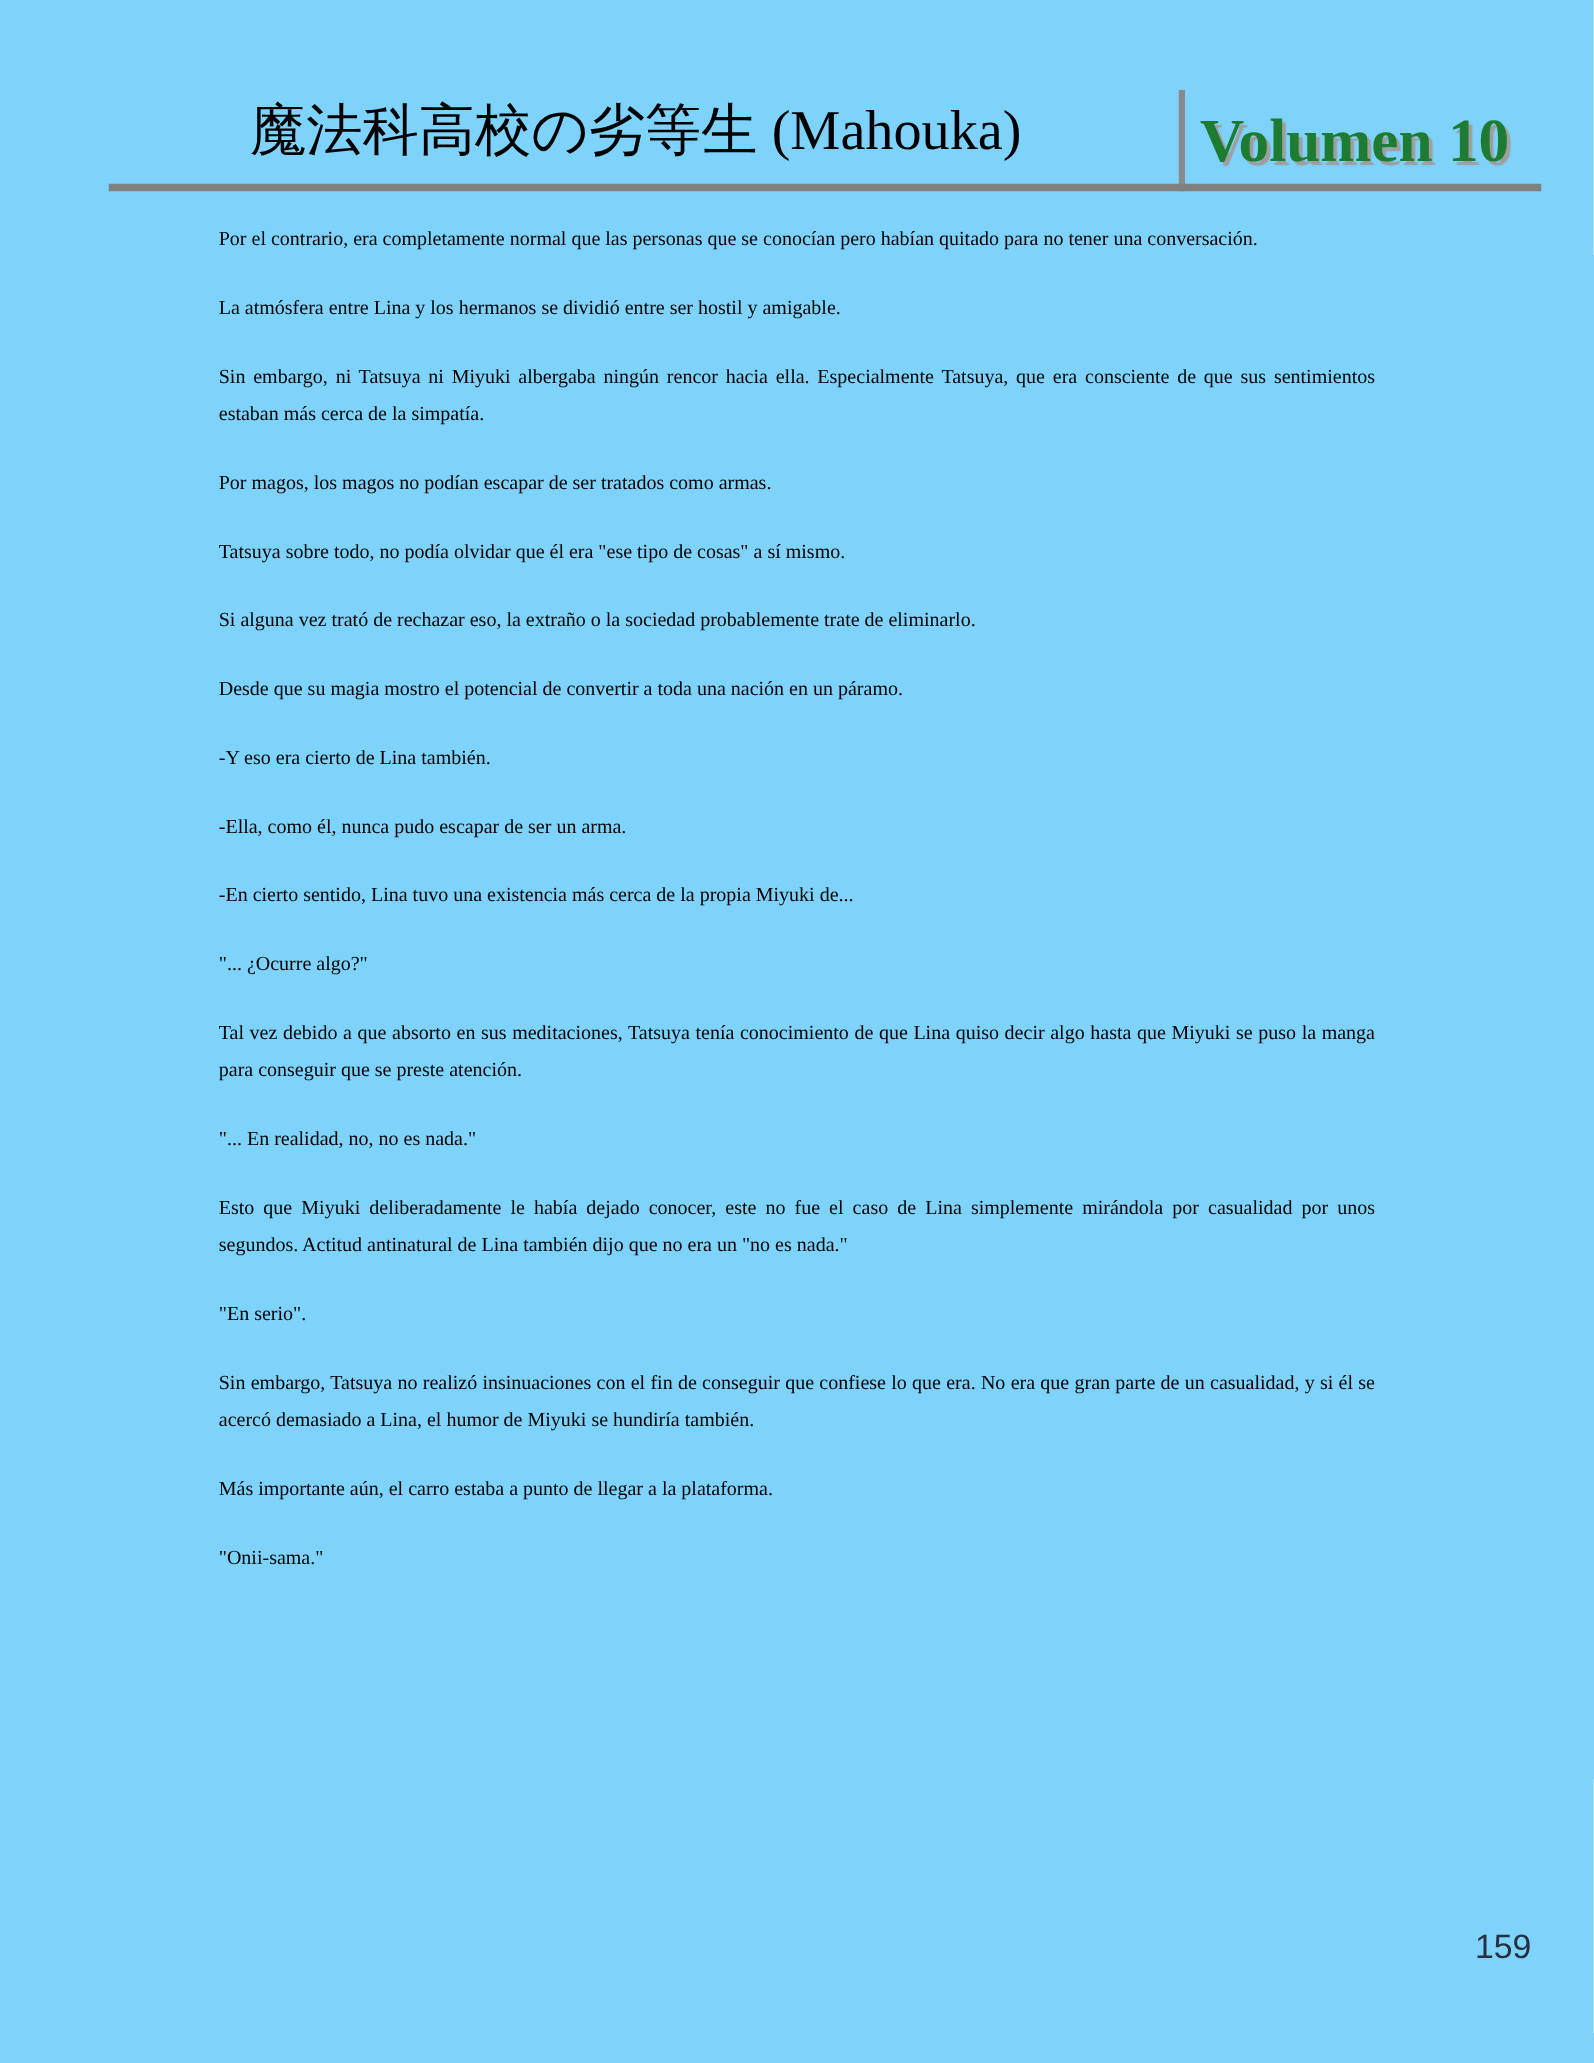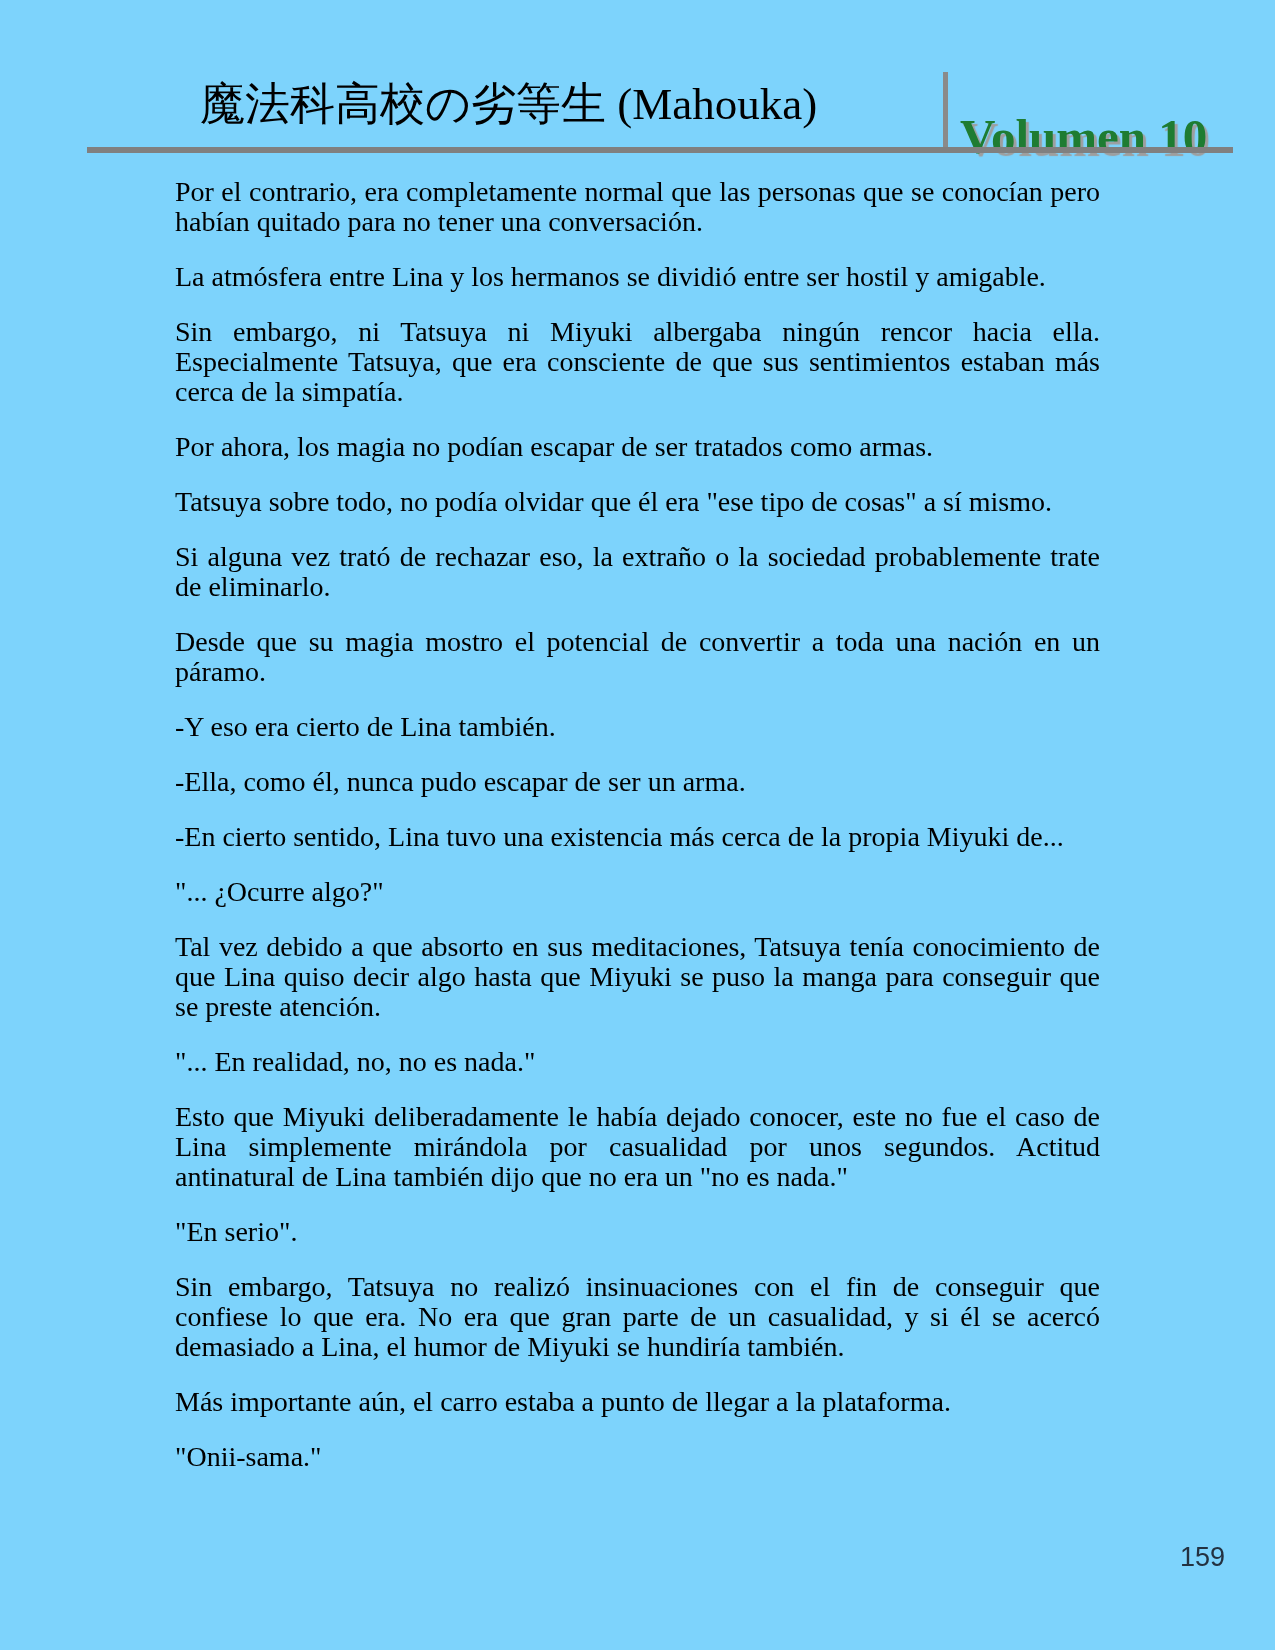--- a/index.html
+++ b/index.html
@@ -33,40 +33,39 @@
   .volume-label {
     position: absolute;
     left: 960px;
     top: 88px;
     font-size: 49px;
     line-height: 1;
     font-weight: bold;
     white-space: nowrap;
     color: #1e7c32;
     text-shadow: 3px 3px 1px #9e9e9e;
-    margin-top: 24px;
   }
   .header-rule {
     position: absolute;
     left: 87px;
     top: 147px;
     width: 1146px;
     height: 6px;
     background: #808080;
   }
   
   .content {
     position: absolute;
     left: 175px;
     top: 177px;
     width: 925px;
   }
   .content p {
     margin: 0 0 25px 0;
-    font-size: 28px;
+    font-size: 16px;
     line-height: 30px;
     text-align: justify;
     color: #000000;
   }
   
   .page-number {
     position: absolute;
     right: 50px;
     top: 1544px;
     font-family: "Liberation Sans", "DejaVu Sans", sans-serif;
@@ -84,21 +83,21 @@
     <div class="doc-title">魔法科高校の劣等生 (Mahouka)</div>
     <div class="volume-divider"></div>
     <div class="volume-label">Volumen 10</div>
     <div class="header-rule"></div>
   </header>
 
   <main class="content">
     <p>Por el contrario, era completamente normal que las personas que se conocían pero habían quitado para no tener una conversación.</p>
     <p>La atmósfera entre Lina y los hermanos se dividió entre ser hostil y amigable.</p>
     <p>Sin embargo, ni Tatsuya ni Miyuki albergaba ningún rencor hacia ella. Especialmente Tatsuya, que era consciente de que sus sentimientos estaban más cerca de la simpatía.</p>
-    <p>Por ahora, los magia no podían escapar de ser tratados como armas.</p>
+    <p>Por magos, los magos no podían escapar de ser tratados como armas.</p>
     <p>Tatsuya sobre todo, no podía olvidar que él era "ese tipo de cosas" a sí mismo.</p>
     <p>Si alguna vez trató de rechazar eso, la extraño o la sociedad probablemente trate de eliminarlo.</p>
     <p>Desde que su magia mostro el potencial de convertir a toda una nación en un páramo.</p>
     <p>-Y eso era cierto de Lina también.</p>
     <p>-Ella, como él, nunca pudo escapar de ser un arma.</p>
     <p>-En cierto sentido, Lina tuvo una existencia más cerca de la propia Miyuki de...</p>
     <p>"... ¿Ocurre algo?"</p>
     <p>Tal vez debido a que absorto en sus meditaciones, Tatsuya tenía conocimiento de que Lina quiso decir algo hasta que Miyuki se puso la manga para conseguir que se preste atención.</p>
     <p>"... En realidad, no, no es nada."</p>
     <p>Esto que Miyuki deliberadamente le había dejado conocer, este no fue el caso de Lina simplemente mirándola por casualidad por unos segundos. Actitud antinatural de Lina también dijo que no era un "no es nada."</p>

